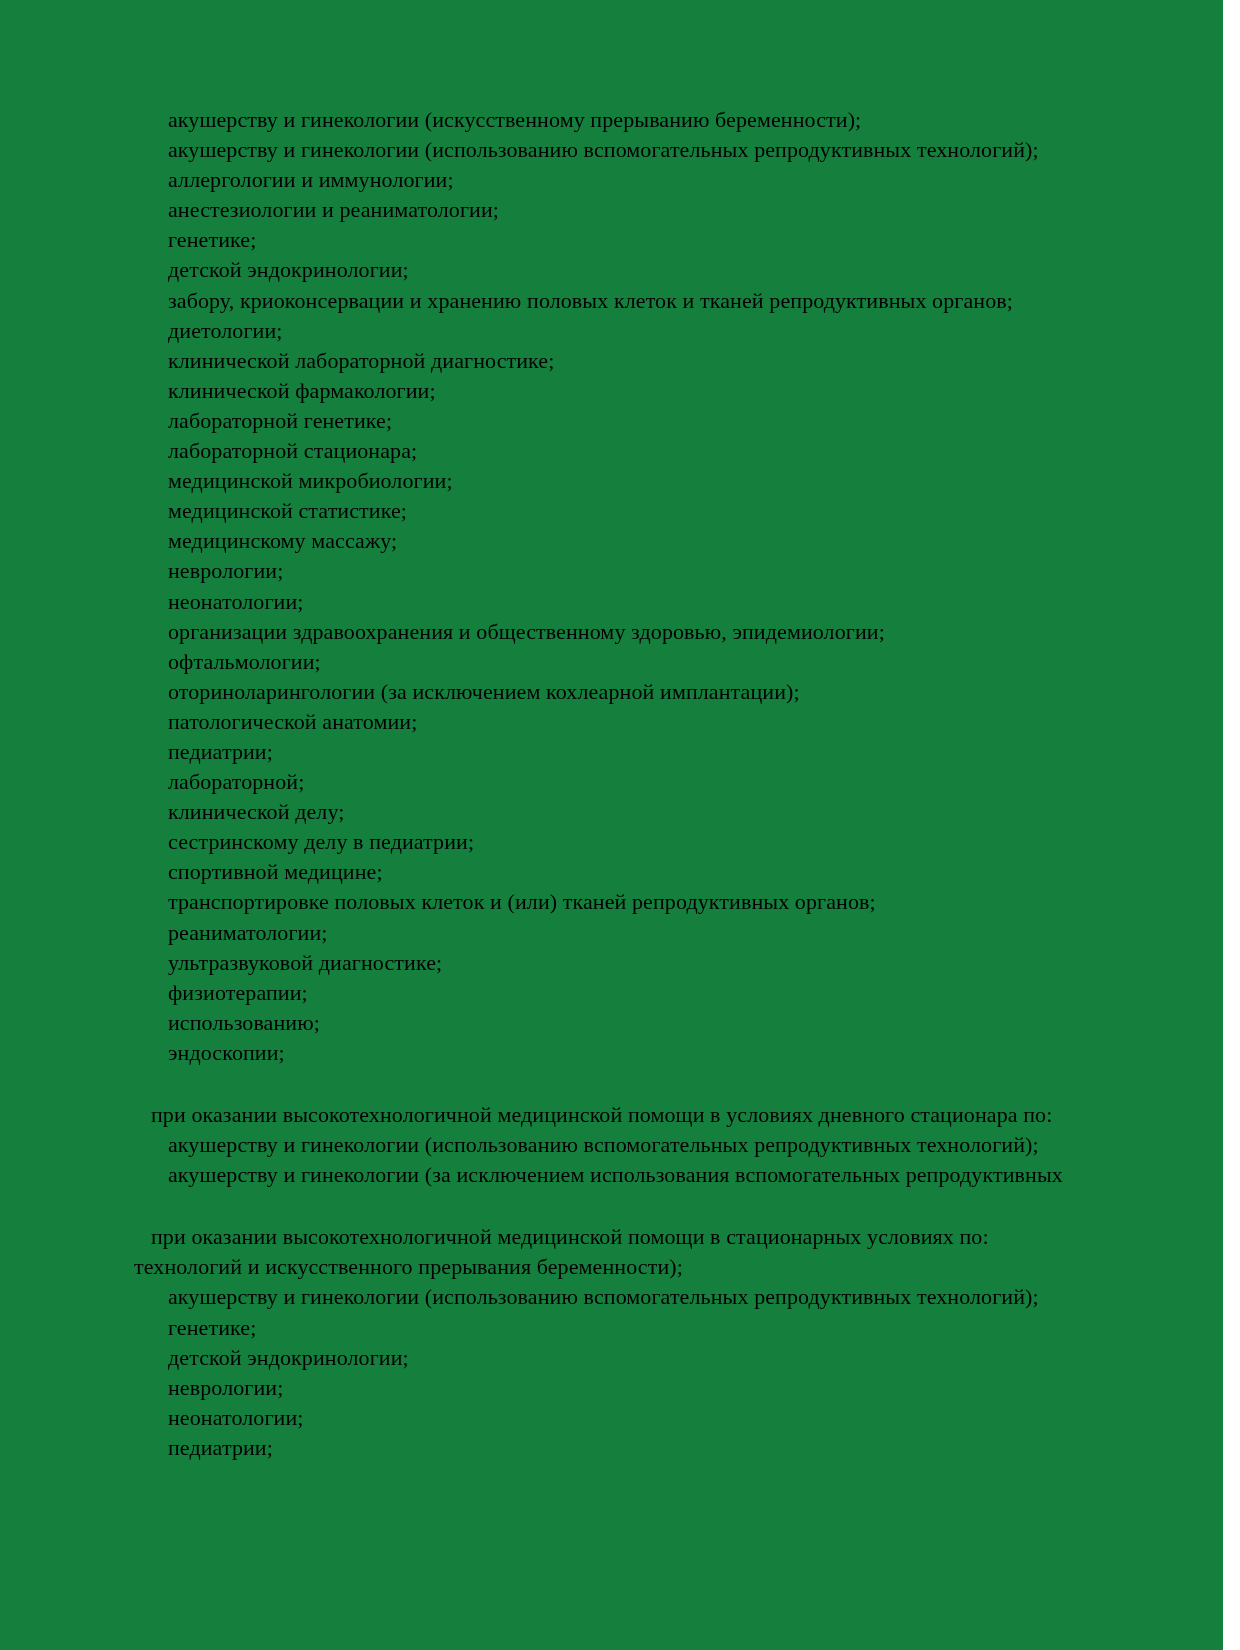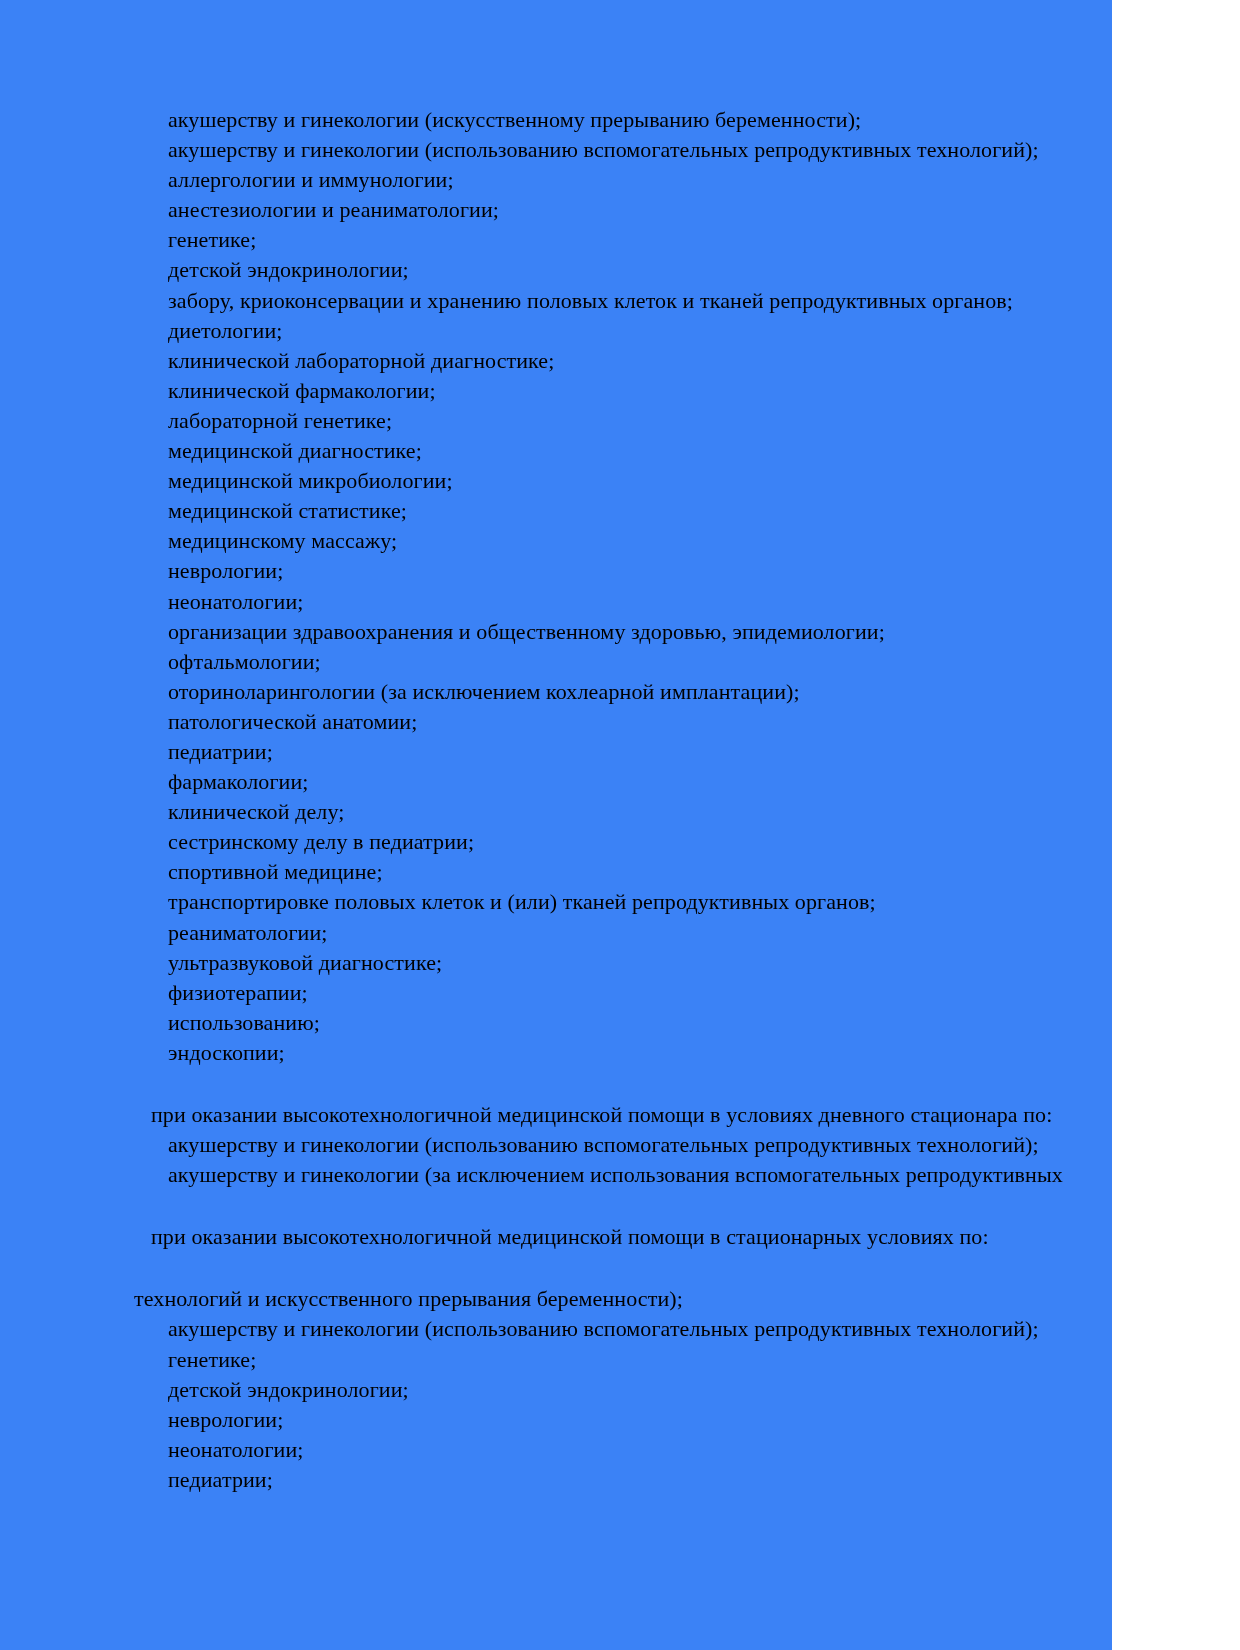--- a/index.html
+++ b/index.html
@@ -7,70 +7,70 @@
     padding: 0;
   }
   body {
     width: 1240px;
     height: 1650px;
     background: #ffffff;
     overflow: hidden;
   }
   .page {
     position: relative;
-    width: 1112px;
+    width: 1223px;
     height: 1650px;
-    background: #3b82f6;
+    background: #15803d;
   }
   .doc-body {
     position: absolute;
     left: 134px;
     top: 105px;
     width: 1100px;
     font-family: "Liberation Serif", "DejaVu Serif", serif;
     font-size: 22px;
     line-height: 30.1px;
     color: #000000;
     letter-spacing: 0.1px;
   }
   .line {
     white-space: nowrap;
   }
   .indent-item   { padding-left: 34px; }
   .indent-header { padding-left: 17px; margin-top: 32px; }
-  .indent-cont   { padding-left: 0; margin-top: 32px; }
+  .indent-cont   { padding-left: 0; }
 </style>
 </head>
 <body style="background: rgb(255, 255, 255);">
 
 <div class="page">
   <div class="doc-body" style="color: rgb(0, 0, 0);">
       <div class="line indent-item">акушерству и гинекологии (искусственному прерыванию беременности);</div>
       <div class="line indent-item">акушерству и гинекологии (использованию вспомогательных репродуктивных технологий);</div>
       <div class="line indent-item">аллергологии и иммунологии;</div>
       <div class="line indent-item">анестезиологии и реаниматологии;</div>
       <div class="line indent-item">генетике;</div>
       <div class="line indent-item">детской эндокринологии;</div>
       <div class="line indent-item">забору, криоконсервации и хранению половых клеток и тканей репродуктивных органов;</div>
       <div class="line indent-item">диетологии;</div>
       <div class="line indent-item">клинической лабораторной диагностике;</div>
       <div class="line indent-item">клинической фармакологии;</div>
       <div class="line indent-item">лабораторной генетике;</div>
-      <div class="line indent-item">медицинской диагностике;</div>
+      <div class="line indent-item">лабораторной стационара;</div>
       <div class="line indent-item">медицинской микробиологии;</div>
       <div class="line indent-item">медицинской статистике;</div>
       <div class="line indent-item">медицинскому массажу;</div>
       <div class="line indent-item">неврологии;</div>
       <div class="line indent-item">неонатологии;</div>
       <div class="line indent-item">организации здравоохранения и общественному здоровью, эпидемиологии;</div>
       <div class="line indent-item">офтальмологии;</div>
       <div class="line indent-item">оториноларингологии (за исключением кохлеарной имплантации);</div>
       <div class="line indent-item">патологической анатомии;</div>
       <div class="line indent-item">педиатрии;</div>
-      <div class="line indent-item">фармакологии;</div>
+      <div class="line indent-item">лабораторной;</div>
       <div class="line indent-item">клинической делу;</div>
       <div class="line indent-item">сестринскому делу в педиатрии;</div>
       <div class="line indent-item">спортивной медицине;</div>
       <div class="line indent-item">транспортировке половых клеток и (или) тканей репродуктивных органов;</div>
       <div class="line indent-item">реаниматологии;</div>
       <div class="line indent-item">ультразвуковой диагностике;</div>
       <div class="line indent-item">физиотерапии;</div>
       <div class="line indent-item">использованию;</div>
       <div class="line indent-item">эндоскопии;</div>
       <div class="line indent-header">при оказании высокотехнологичной медицинской помощи в условиях дневного стационара по:</div>

